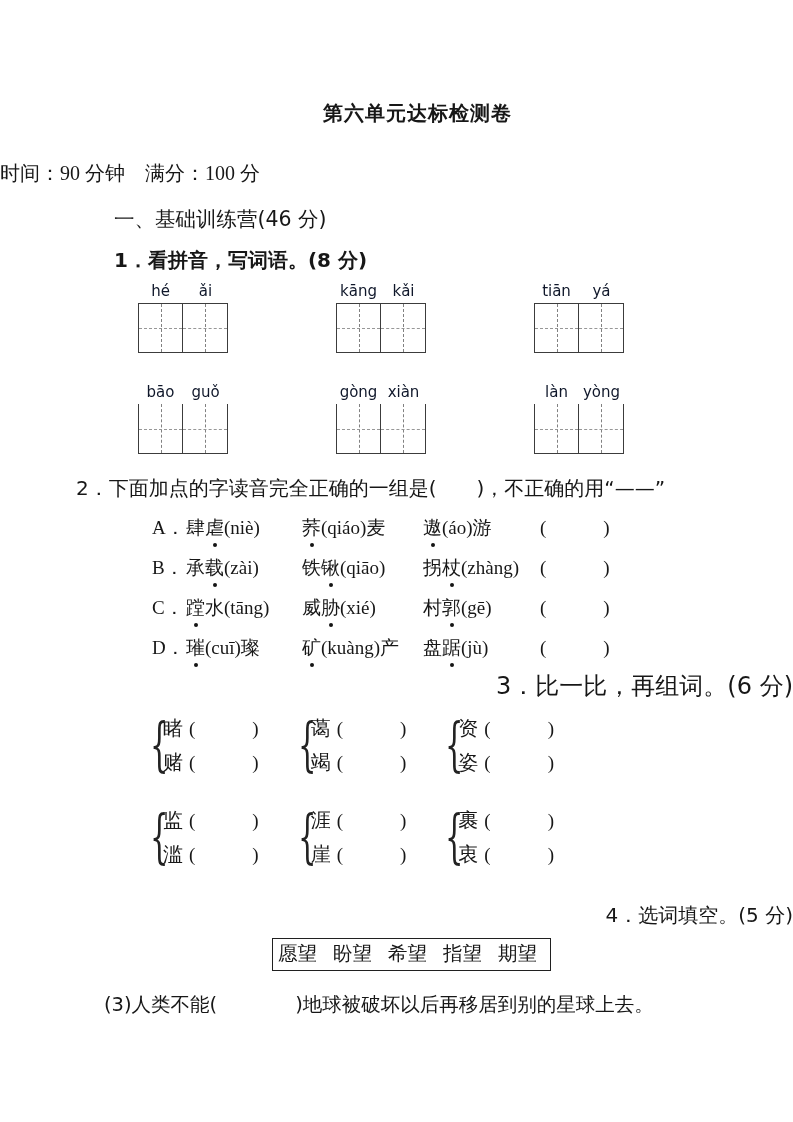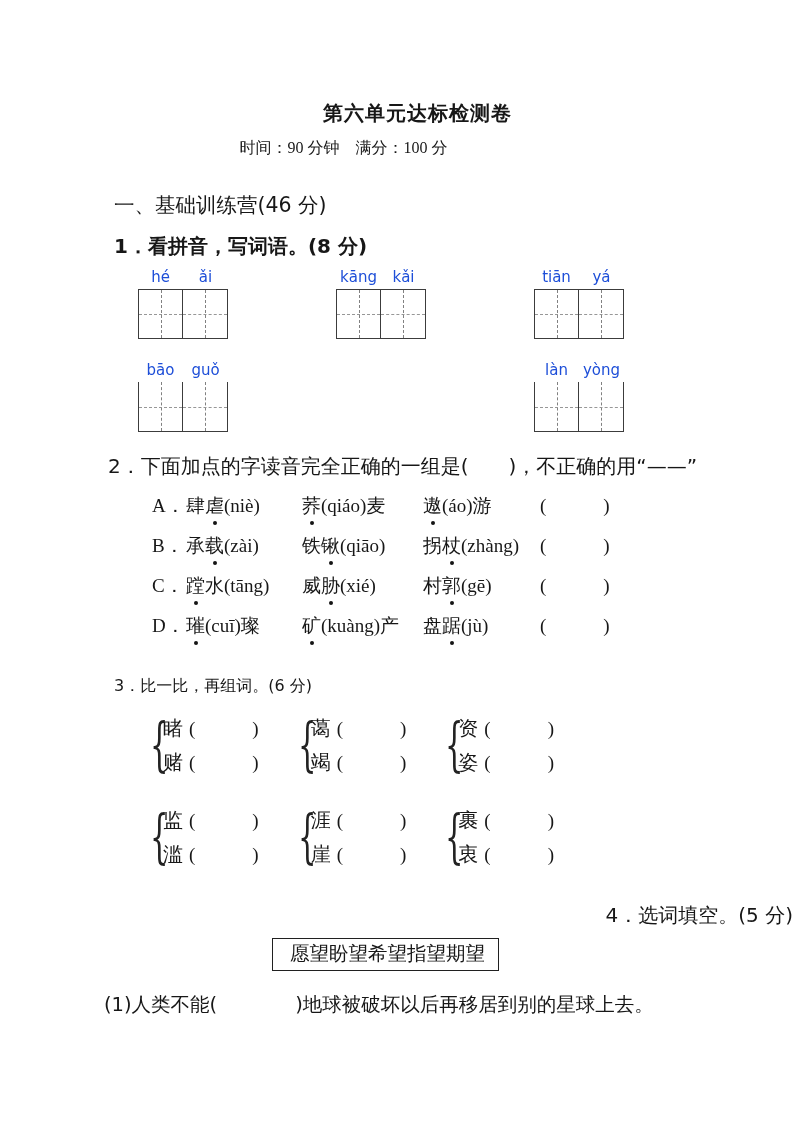--- a/index.html
+++ b/index.html
@@ -13,90 +13,90 @@
   .hei { font-family: "DejaVu Sans", "Liberation Sans", sans-serif; }
 
   .title {
     padding-top: 100px;
     text-align: center;
     font-size: 20px; font-weight: bold;
     letter-spacing: 1px;
     position: relative; left: 21px;
   }
   .meta {
-    margin-top: 9px;
-    text-align: center; padding-right: 106px;
-    font-size: 16px; line-height: 24px;
-  }
-  .sec-h { margin: 32px 0 0 114px; font-size: 20.5px; line-height: 26px; }
+    margin-top: 34px;
+    text-align: left; padding-right: 106px;
+    font-size: 20px; line-height: 24px;
+  }
+  .sec-h { margin: 21px 0 0 114px; font-size: 20.5px; line-height: 26px; }
   .q1-h  { margin: 15px 0 0 114px; font-size: 20px; line-height: 26px; font-weight: bold; }
 
   
   .tzg-wrap { margin: 9px 0 0 138px; width: 486px; }
   .tzg-row { display: flex; justify-content: space-between; }
-  .tzg-row + .tzg-row { margin-top: 22px; }
+  .tzg-row + .tzg-row { margin-top: 30px; }
   .pinyin-pair { display: flex; height: 21px; }
   .pinyin-pair span {
     width: 45px; text-align: center;
     font-family: "DejaVu Sans", sans-serif;
-    font-size: 15px; color: #1d4ed8;
+    font-size: 15px; color: #0f172a;
   }
   .tzg-boxes { display: flex; }
   .tzg-box { width: 45px; height: 50px; border: 1.6px solid #3c3c3c; position: relative; }
   .tzg-box + .tzg-box { border-left: none; }
   .tzg-box::before {
     content: ""; position: absolute; top: 0; bottom: 0; left: 50%;
     border-left: 1.2px dashed #818181;
   }
   .tzg-box::after {
     content: ""; position: absolute; left: 0; right: 0; top: 50%;
     border-top: 1.2px dashed #979797;
   }
   .no-top .tzg-box { border-top: none; }
 
-  .q2-h1 { margin: 21px 0 0 108px; font-size: 20px; line-height: 26px; }
+  .q2-h1 { margin: 21px 0 0 76px; font-size: 20px; line-height: 26px; }
   .q2-h2 { margin: 17px 0 0 131px; font-size: 20px; line-height: 26px; }
 
   .opt-block { margin-top: 14px; }
   .opt-row {
     margin-left: 152px;
     display: grid;
     grid-template-columns: 34px 116px 121px 117px auto;
     font-size: 19px; line-height: 26px;
     align-items: start;
   }
   .opt-row + .opt-row { margin-top: 14px; }
   .dot { position: relative; display: inline-block; }
   .dot::after {
     content: ""; position: absolute; left: 50%; margin-left: -2px; bottom: -6px;
     width: 4px; height: 4px; border-radius: 50%; background: #141414;
   }
 
-  .q3-h { margin: 34px 0 0 114px; font-size: 16px; line-height: 26px; }
+  .q3-h { margin: 12px 0 0 114px; font-size: 24px; line-height: 26px; text-align: right; }
   .pair-row { display: flex; margin-left: 150px; }
   .pair-row.first { margin-top: 12px; }
   .pair-row.second { margin-top: 24px; }
   .pair { display: flex; align-items: center; }
   .pair + .pair { margin-left: 39px; }
   .brace {
     display: inline-block; width: 14px;
     font-size: 58px; line-height: 66px; font-weight: 400;
     transform: scaleX(0.5); transform-origin: left center;
     color: #222; font-family: "DejaVu Serif", serif;
   }
   .pair-col { margin-left: -1px; }
   .pair-line { height: 34px; line-height: 34px; font-size: 20px; white-space: nowrap; }
   .pair-line .blank { margin-left: 6px; font-size: 19px; }
 
   .q4-h { margin: 31px 0 0 114px; font-size: 20px; line-height: 26px; text-align: right; }
   .word-box-wrap { margin: 10px 0 0 272px; }
   .word-box {
-    display: inline-flex; 
+    display: inline-flex; gap: 16px;
     border: 1.6px solid #202020;
-    padding: 3px 13px 4px 17px;
+    padding: 3px 13px 4px 5px;
     font-size: 19.5px; line-height: 24px;
   }
   .q4-item { margin: 21px 0 0 104px; font-size: 19.5px; line-height: 26px; }
 </style>
 </head>
 <body>
 
 <div class="page">
 
   <div class="title">第六单元达标检测卷</div>
@@ -136,20 +136,30 @@
           <div class="tzg-box"></div>
           <div class="tzg-box"></div>
         </div>
       </div>
     </div>
     <div class="tzg-row no-top">
       <div class="tzg-group">
         <div class="pinyin-pair">
           <span>bāo</span>
           <span>guǒ</span>
+        </div>
+        <div class="tzg-boxes">
+          <div class="tzg-box"></div>
+          <div class="tzg-box"></div>
+        </div>
+      </div>
+      <div class="tzg-group">
+        <div class="pinyin-pair">
+          <span>gòng</span>
+          <span>xiàn</span>
         </div>
         <div class="tzg-boxes">
           <div class="tzg-box"></div>
           <div class="tzg-box"></div>
         </div>
       </div>
       <div class="tzg-group">
         <div class="pinyin-pair">
           <span>làn</span>
           <span>yòng</span>
@@ -248,15 +258,15 @@
   <div class="q4-h hei">4．选词填空。(5 分)</div>
   <div class="word-box-wrap">
     <div class="word-box">
       <span>愿望</span>
       <span>盼望</span>
       <span>希望</span>
       <span>指望</span>
       <span>期望</span>
     </div>
   </div>
-  <div class="q4-item hei">(1)人类不能(　　　　)地球被破坏以后再移居到别的星球上去。</div>
+  <div class="q4-item hei">(3)人类不能(　　　　)地球被破坏以后再移居到别的星球上去。</div>
 
 </div>
 
 </body></html>

